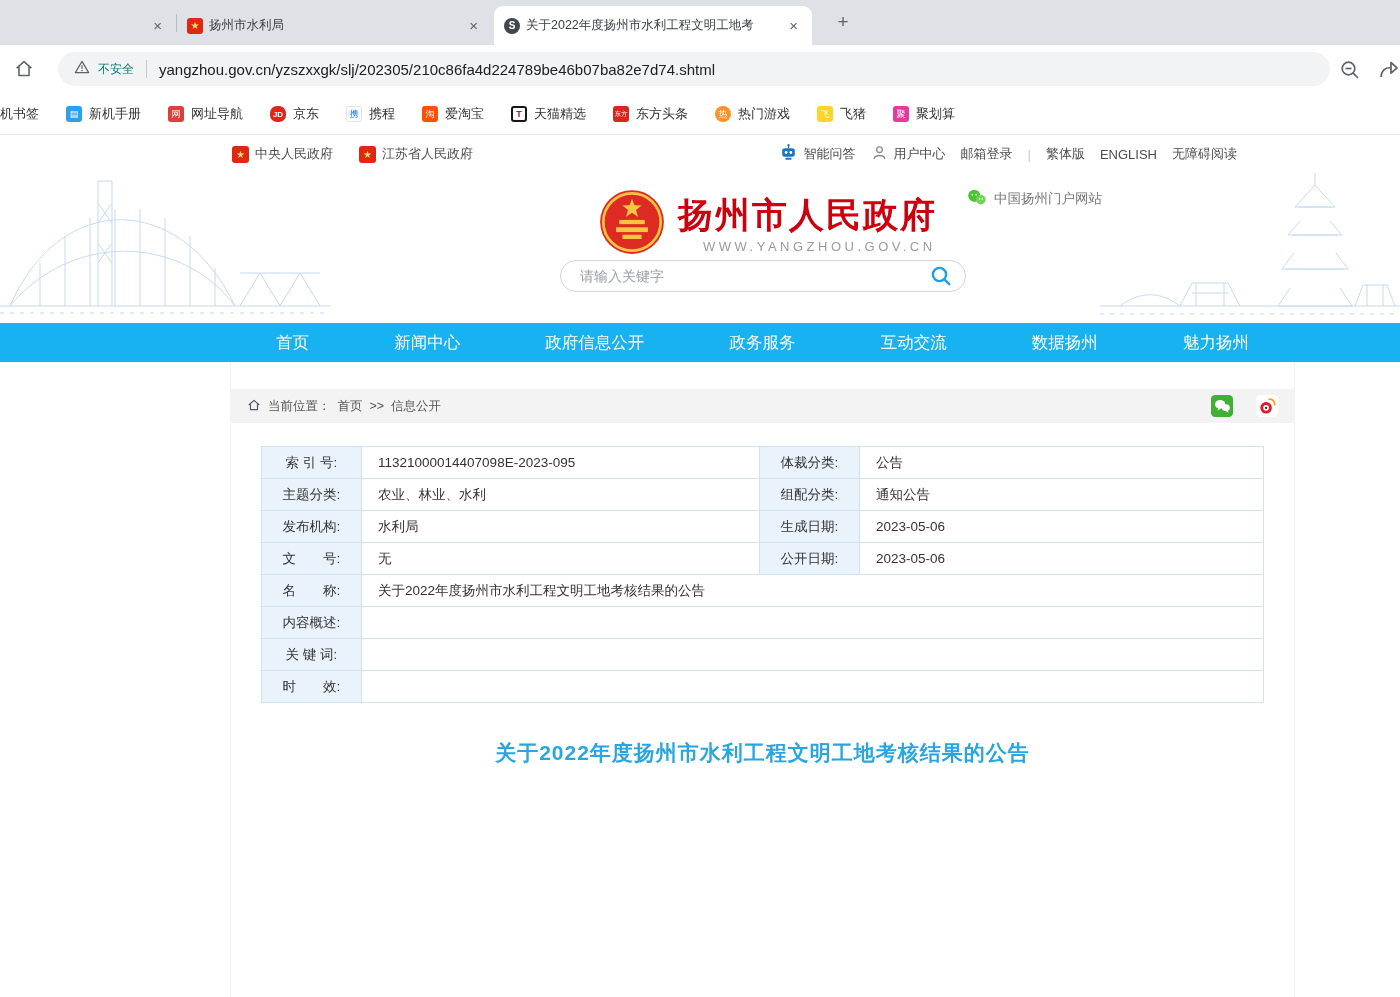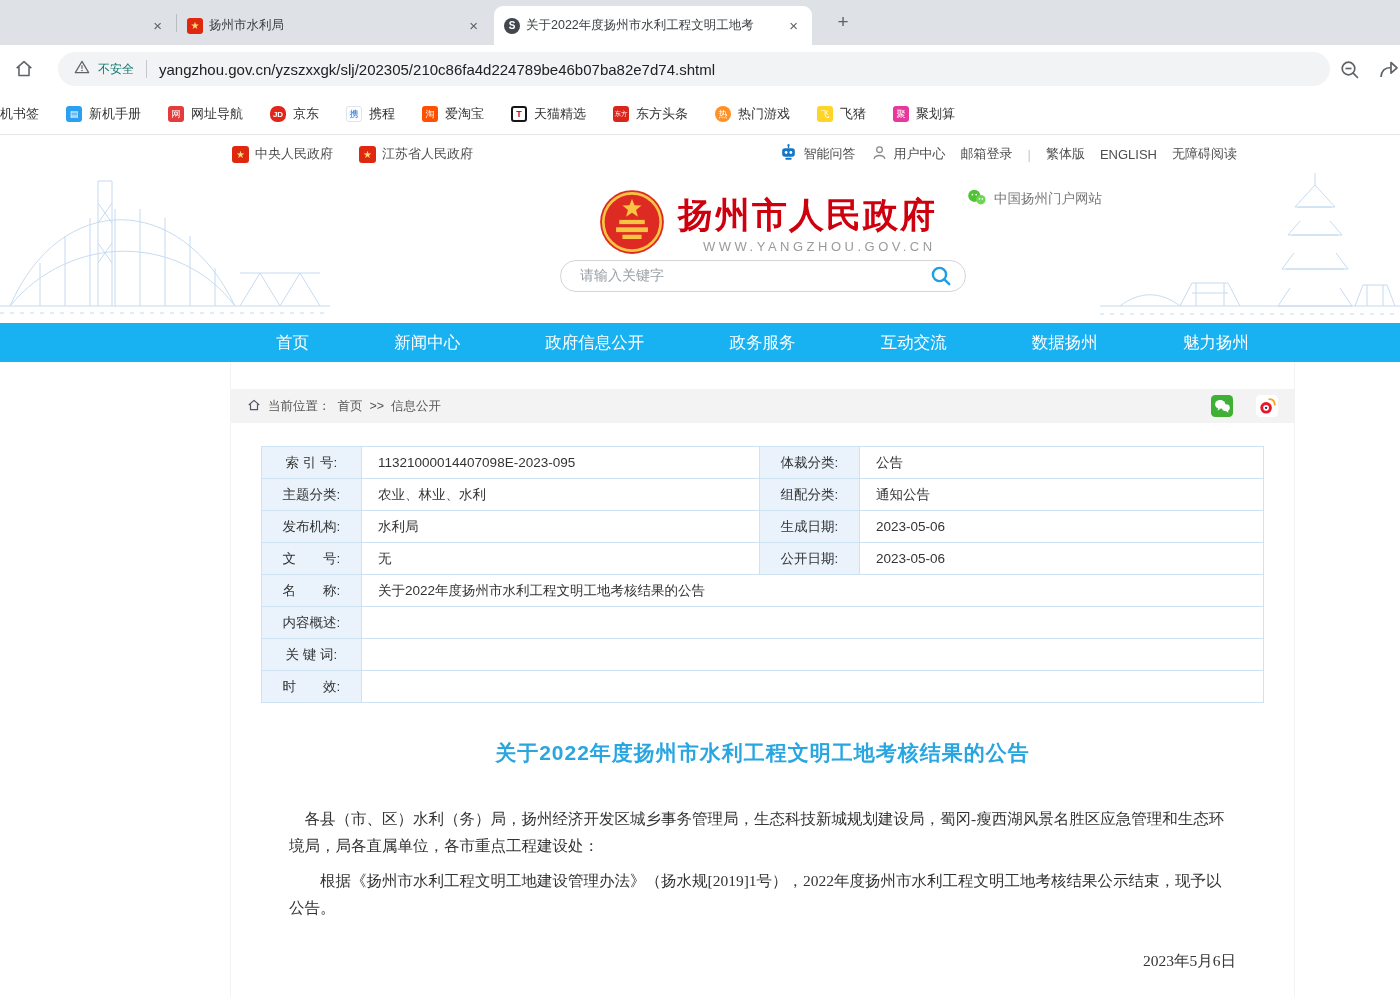--- a/index.html
+++ b/index.html
@@ -65,21 +65,21 @@
   .art { position:absolute; top:0; opacity:.85; }
   .art.left { left:0; } .art.right { right:0; }
   .logoblk { position:absolute; left:598px; top:15px; display:flex; align-items:center; }
   .sitename { font-size:35px; font-weight:bold; color:#cf000e; letter-spacing:2px; line-height:40px; }
   .siteurl { font-size:13px; color:#9b9b9b; letter-spacing:3.5px; margin-top:4px;margin-left:25px; }
   .portal { position:absolute; left:966px; top:14px; display:flex; align-items:center; gap:7px;
             font-size:13.5px; color:#767676; cursor:pointer; }
   .searchbox { position:absolute; left:560px; top:87px; width:406px; height:32px; background:#fff;
                border:1px solid #d5d5d5; border-radius:16px; display:flex; align-items:center; }
   .searchbox input { flex:1; border:none; outline:none; background:transparent; padding:0 14px 0 19px;
-                     font-size:14px; color:#333; font-family:Liberation Serif, serif; }
+                     font-size:14px; color:#333; font-family:Liberation Sans, sans-serif; }
   .searchbox input::placeholder { color:#9aa0a6; }
   .searchbtn { margin-right:12px; cursor:pointer; display:flex; }
 
   
   .nav { height:39px; background:#18b1f1; }
   .nav-inner { margin-left:230px; width:1065px; height:39px; display:flex; align-items:center;
                justify-content:space-between; padding:0 46px; }
   .nav-item { color:#fff; font-size:16.5px; cursor:pointer; white-space:nowrap; }
 
   
@@ -415,21 +415,15 @@
       </tr>
       <tr>
         <td class="lab">时　　效:</td>
         <td class="val" colspan="3"></td>
       </tr>
     </tbody>
       </table>
 
     <div class="art-title">关于2022年度扬州市水利工程文明工地考核结果的公告</div>
 
-    <div class="article">
-      <p class="p1">各县（市、区）水利（务）局，扬州经济开发区城乡事务管理局，生态科技新城规划建设局，蜀冈-瘦西湖风景名胜区应急管理和生态环境局，局各直属单位，各市重点工程建设处：</p>
-      <p class="p2">根据《扬州市水利工程文明工地建设管理办法》（扬水规[2019]1号），2022年度扬州市水利工程文明工地考核结果公示结束，现予以公告。</p>
-      <p class="date">2023年5月6日</p>
-
-    </div>
 
   </div>
 </div>
 
 </body></html>

